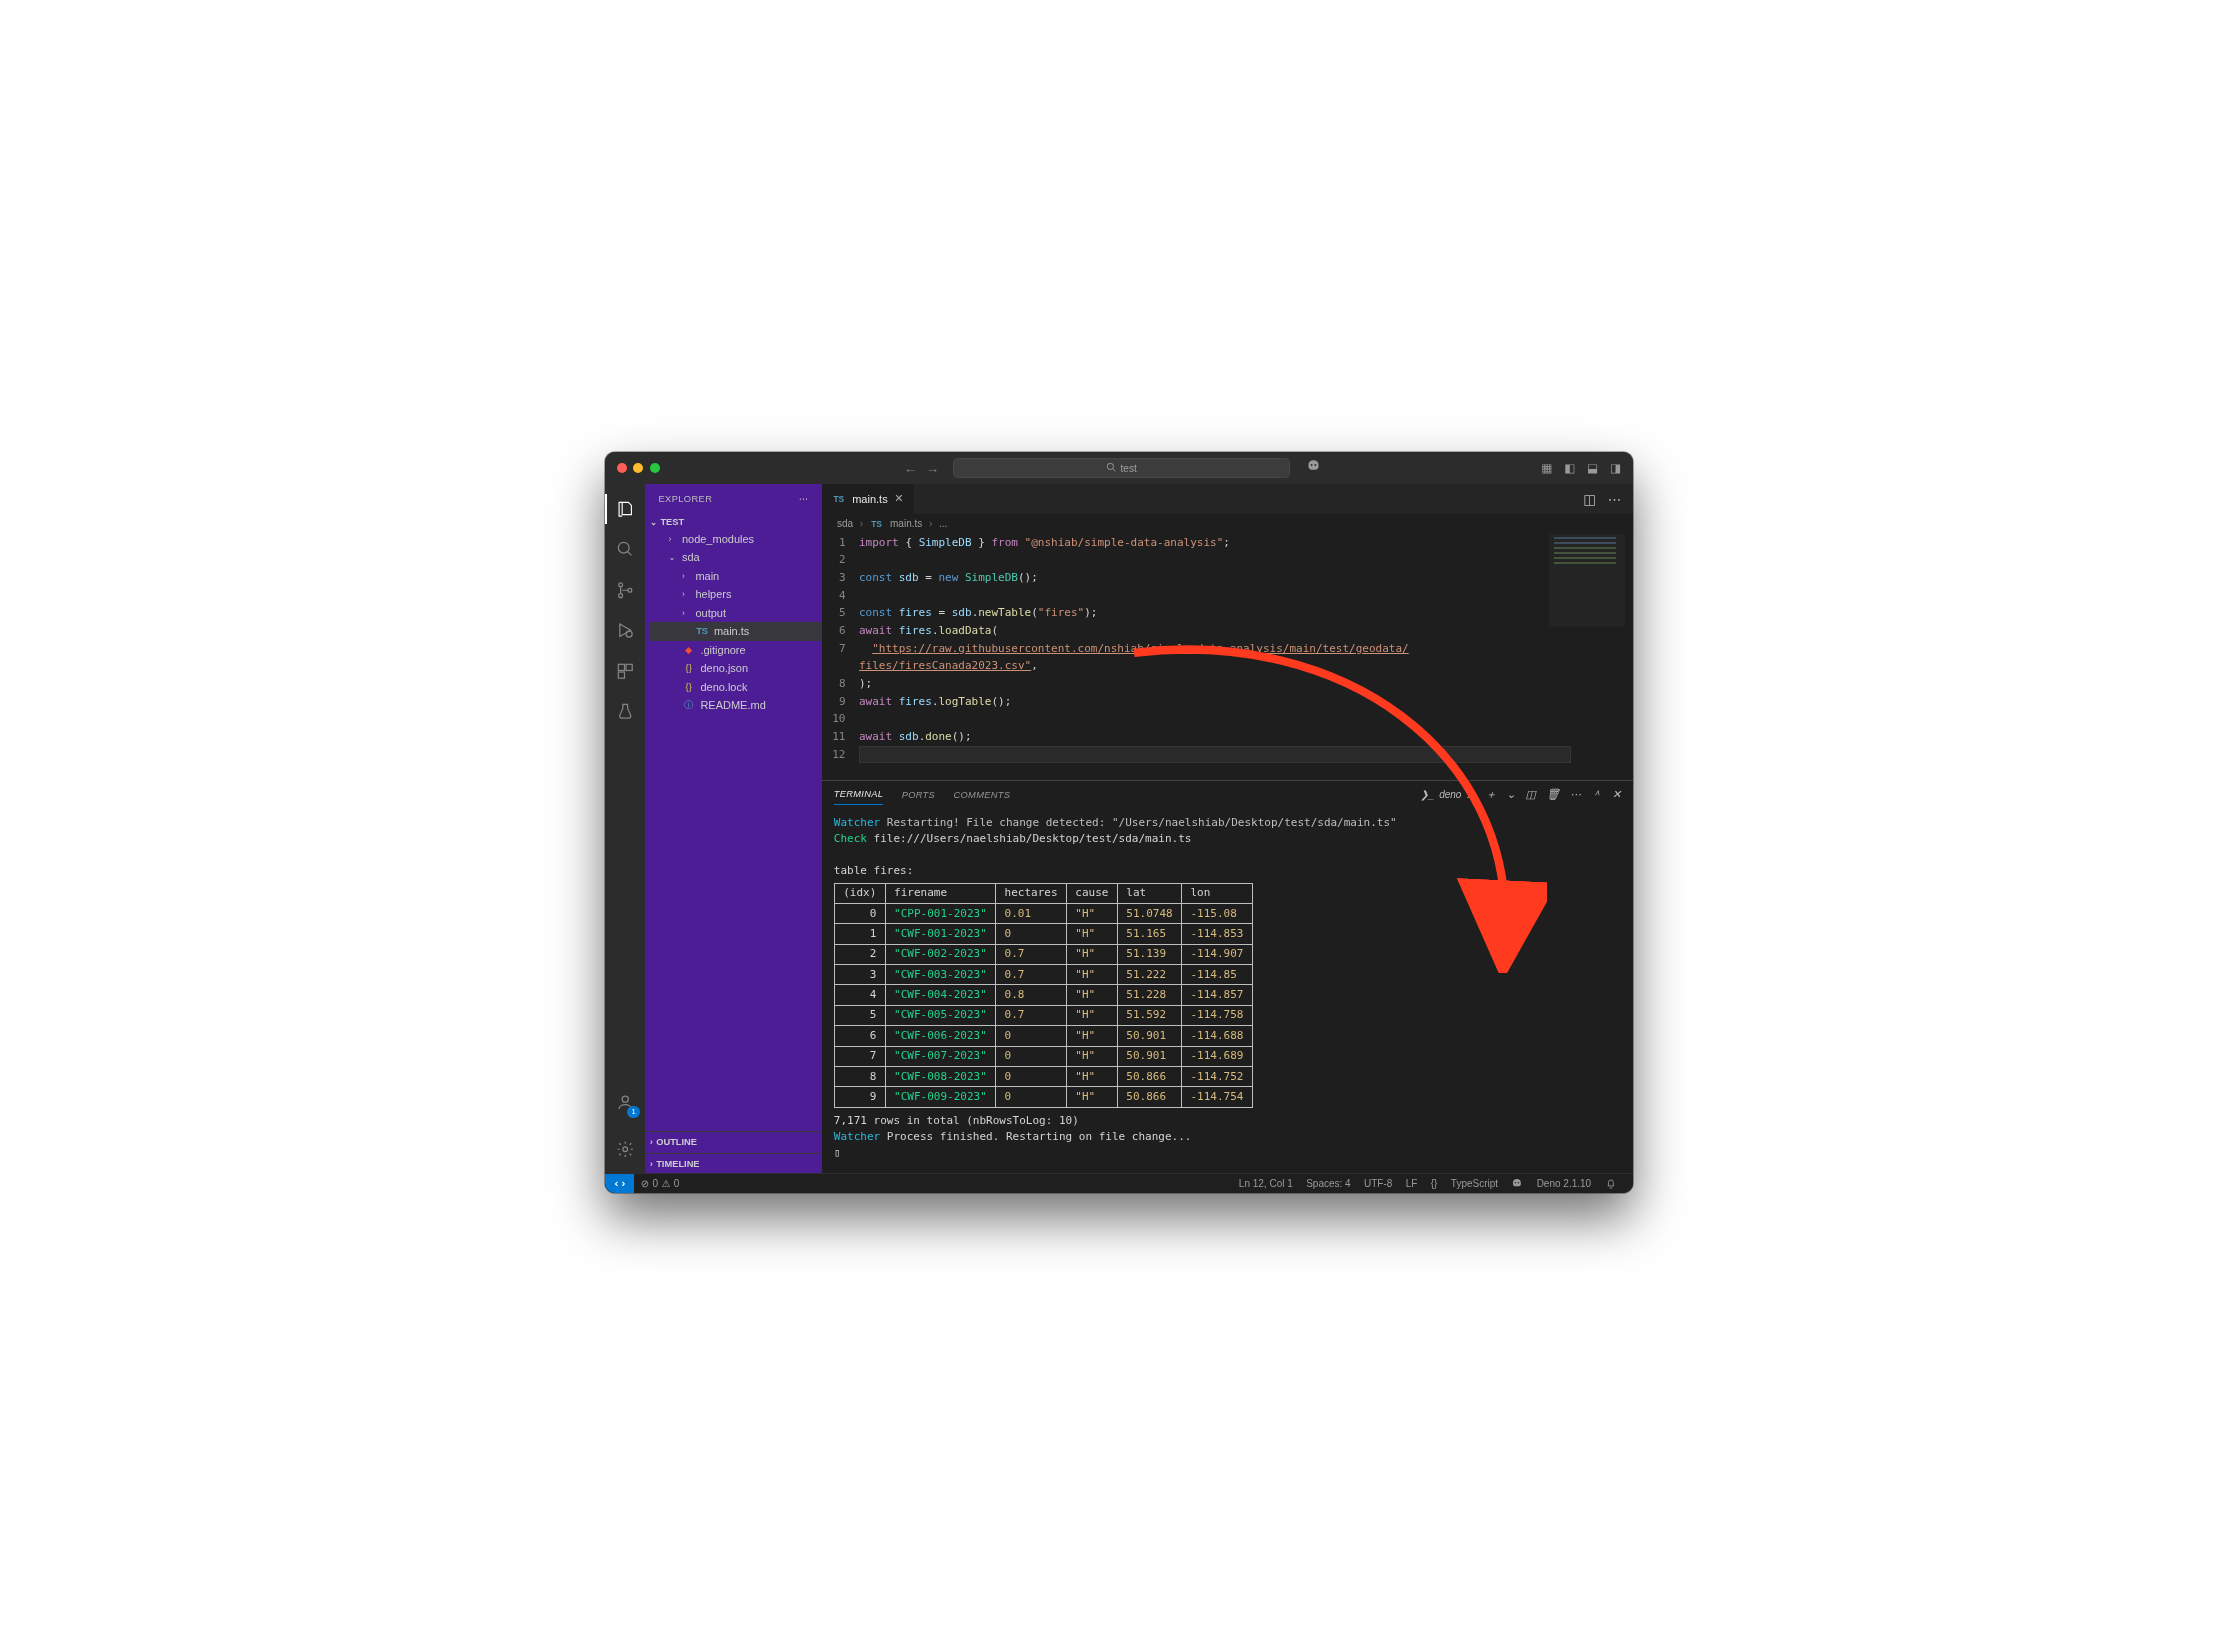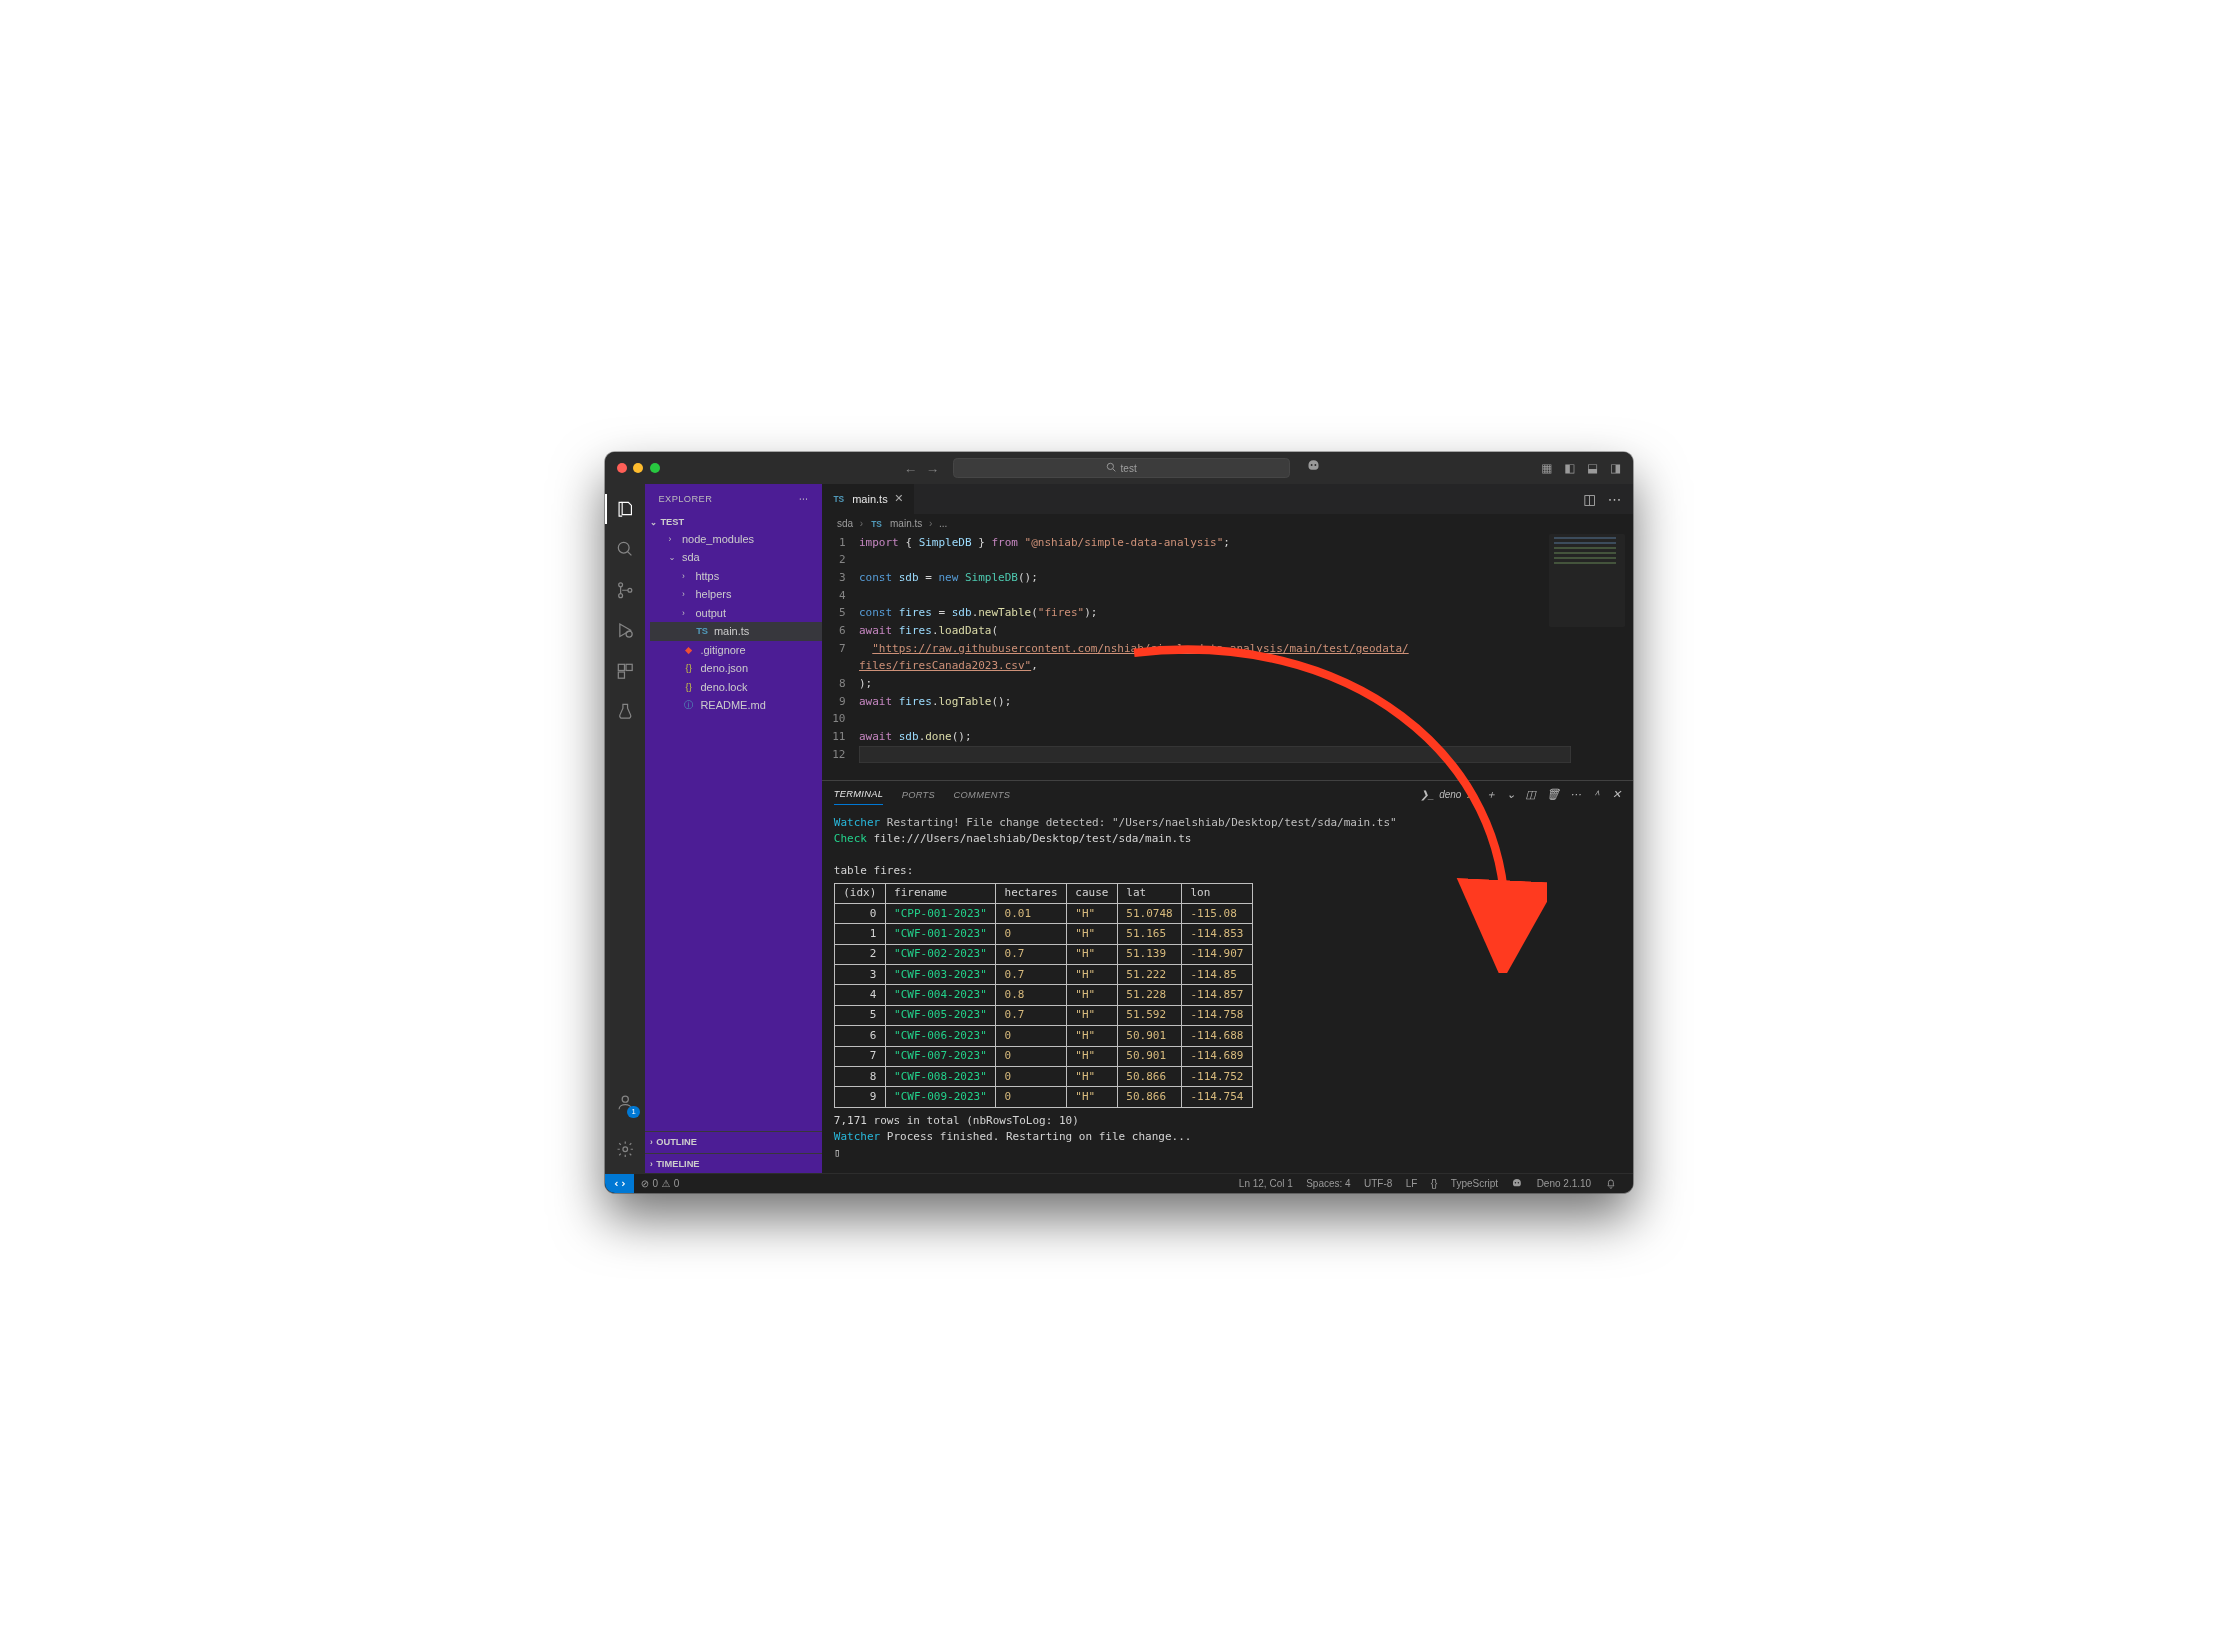--- a/index.html
+++ b/index.html
@@ -227,21 +227,21 @@
           <div class="tree-row ind1">
               <span class="chev">›</span>
               <span>node_modules</span>
             </div>
           <div class="tree-row ind1">
               <span class="chev">⌄</span>
               <span>sda</span>
             </div>
           <div class="tree-row ind2">
               <span class="chev">›</span>
-              <span>https</span>
+              <span>main</span>
             </div>
           <div class="tree-row ind2">
               <span class="chev">›</span>
               <span>helpers</span>
             </div>
           <div class="tree-row ind2">
               <span class="chev">›</span>
               <span>output</span>
             </div>
           <div class="tree-row ind2 sel">

